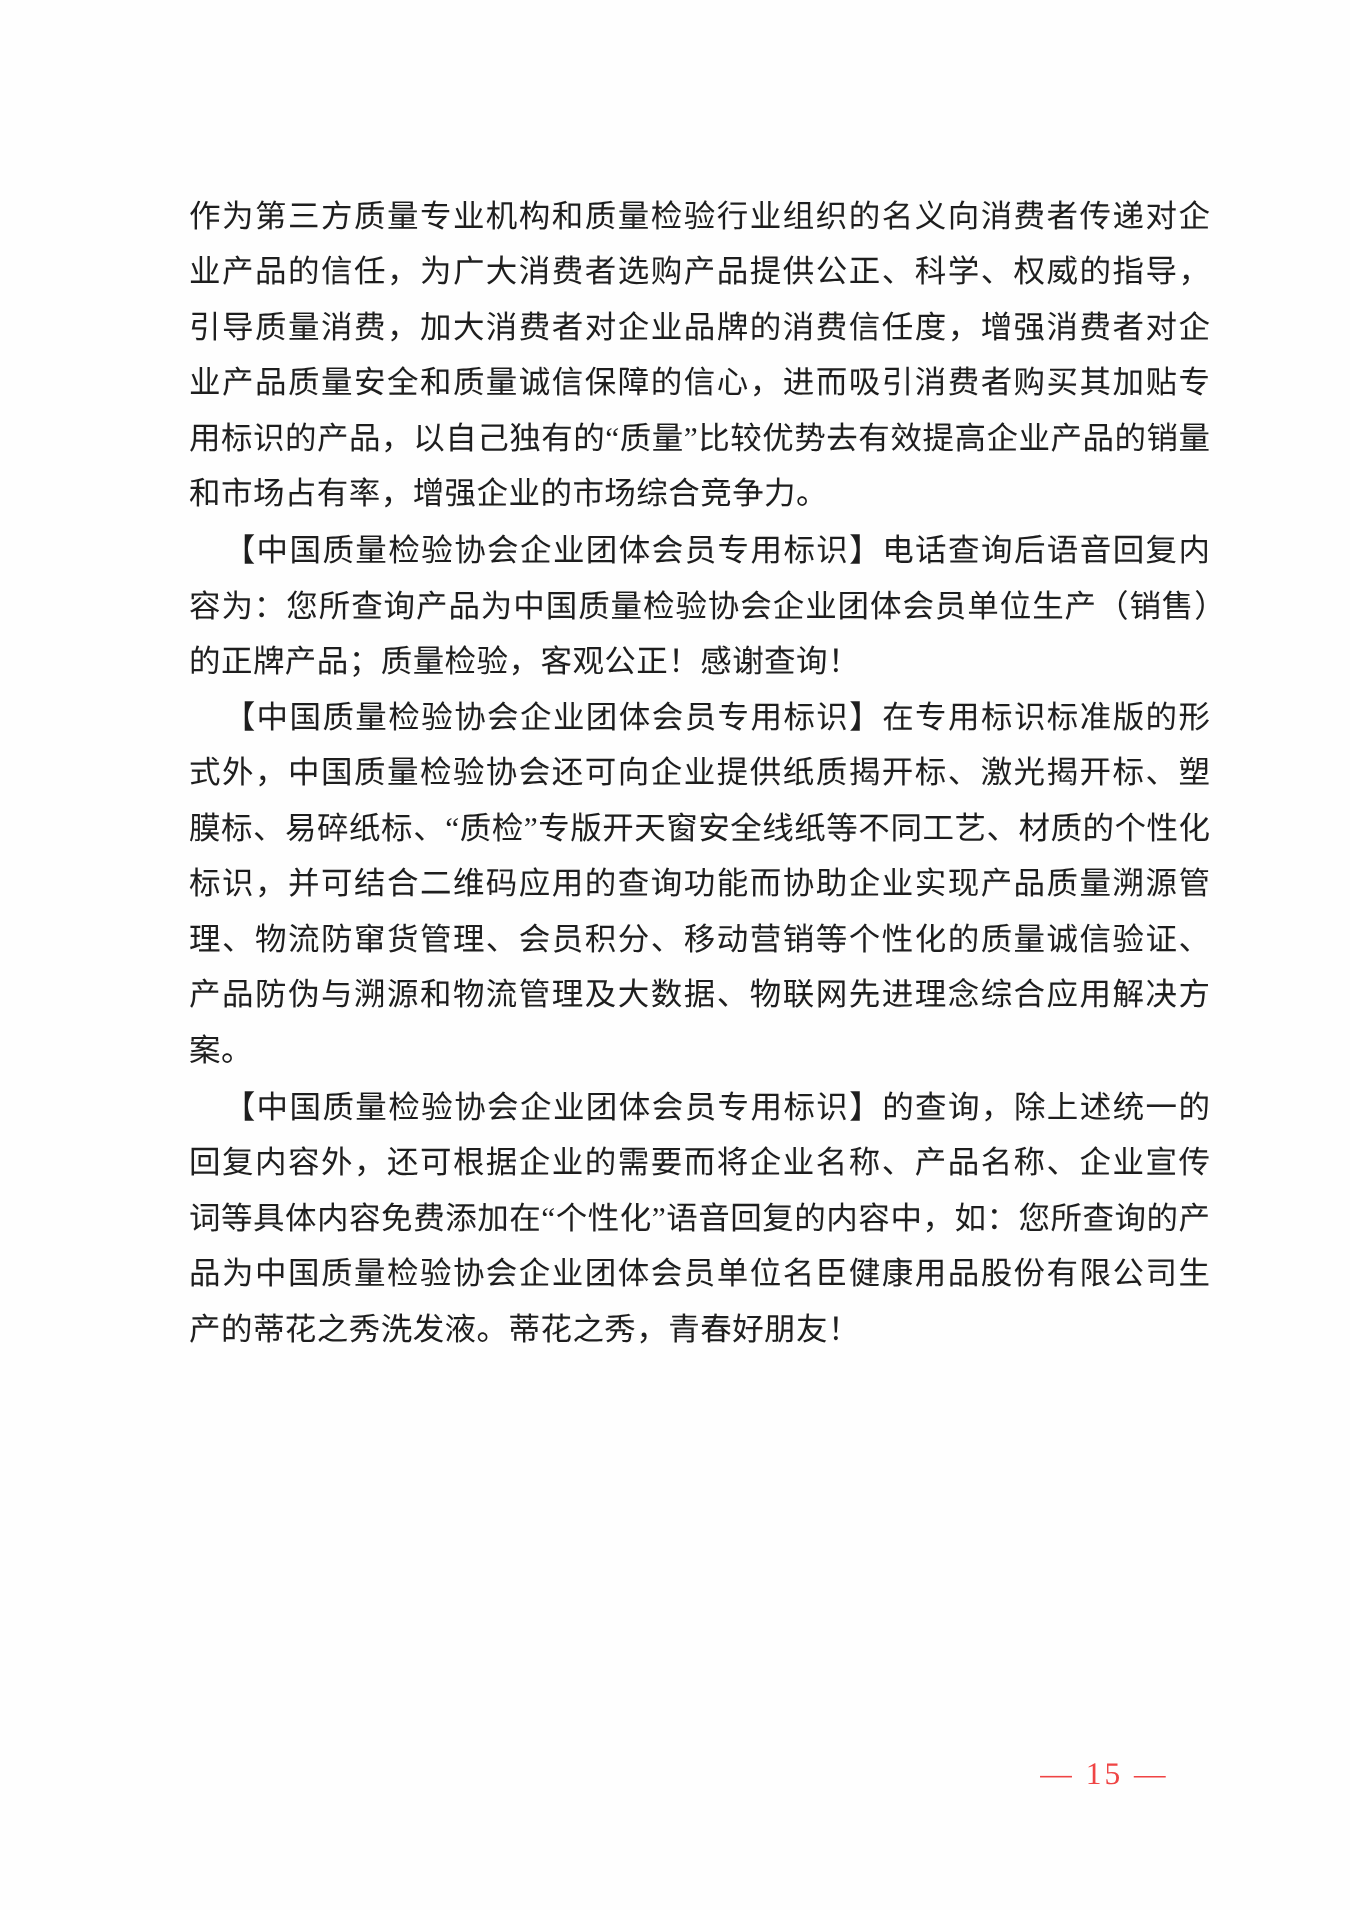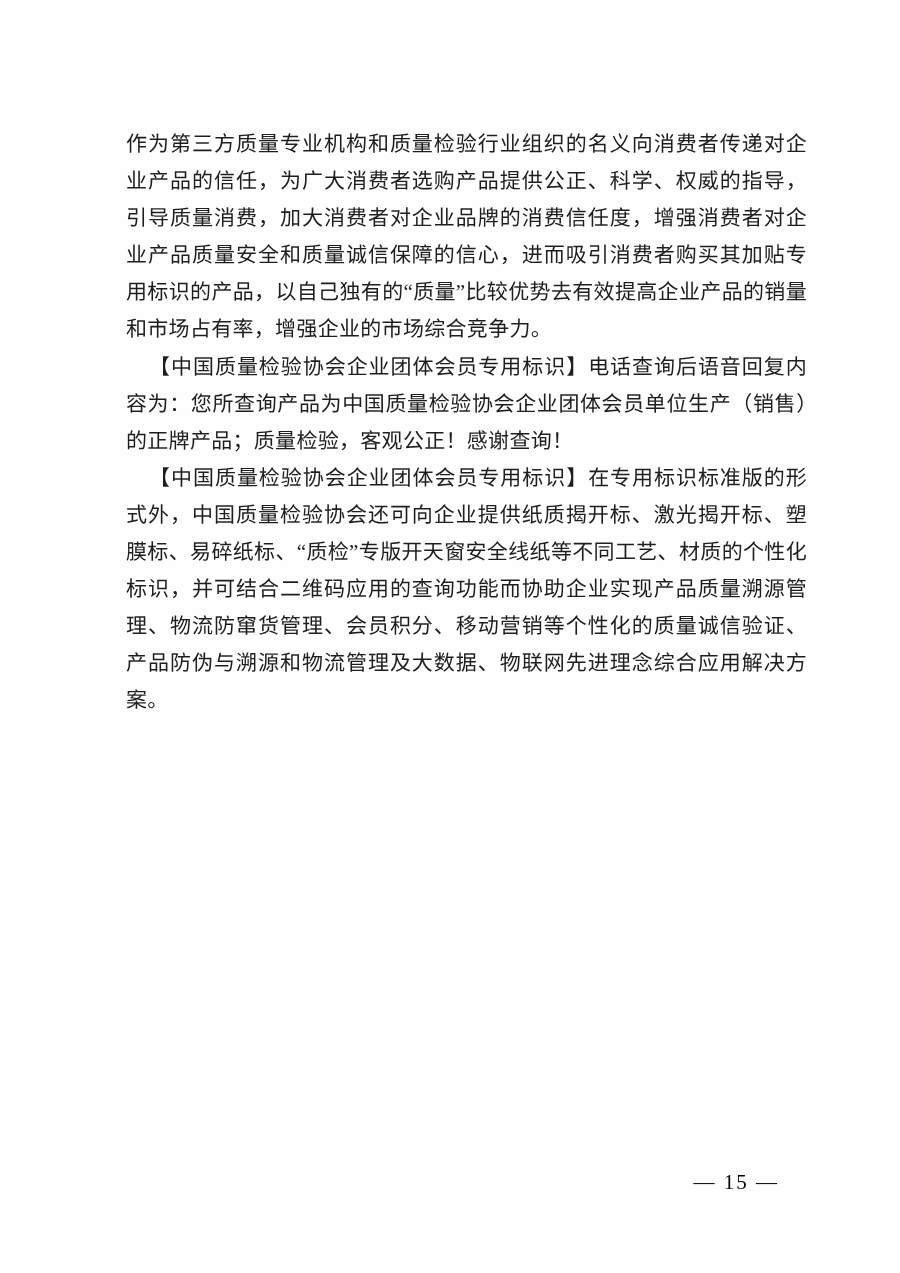--- a/index.html
+++ b/index.html
@@ -43,34 +43,35 @@
     text-indent: 1.1em;
   }
   .page-footer {
     position: absolute;
     left: 110px;
     top: 1168px;
     width: 681px;
     box-sizing: border-box;
     padding-right: 28px;
     text-align: right;
-    color: #000000;
+    color: #ef4444;
     font-size: 21px;
     line-height: 28px;
     letter-spacing: 2px;
   }
 </style>
 </head>
 <body>
 
 <div class="page">
 
   <div class="text-block">
     <p>作为第三方质量专业机构和质量检验行业组织的名义向消费者传递对企业产品的信任，为广大消费者选购产品提供公正、科学、权威的指导，引导质量消费，加大消费者对企业品牌的消费信任度，增强消费者对企业产品质量安全和质量诚信保障的信心，进而吸引消费者购买其加贴专用标识的产品，以自己独有的“质量”比较优势去有效提高企业产品的销量和市场占有率，增强企业的市场综合竞争力。</p>
     <p class="indented">【中国质量检验协会企业团体会员专用标识】电话查询后语音回复内容为：您所查询产品为中国质量检验协会企业团体会员单位生产（销售）的正牌产品；质量检验，客观公正！感谢查询！</p>
     <p class="indented">【中国质量检验协会企业团体会员专用标识】在专用标识标准版的形式外，中国质量检验协会还可向企业提供纸质揭开标、激光揭开标、塑膜标、易碎纸标、“质检”专版开天窗安全线纸等不同工艺、材质的个性化标识，并可结合二维码应用的查询功能而协助企业实现产品质量溯源管理、物流防窜货管理、会员积分、移动营销等个性化的质量诚信验证、产品防伪与溯源和物流管理及大数据、物联网先进理念综合应用解决方案。</p>
+    <p class="indented">【中国质量检验协会企业团体会员专用标识】的查询，除上述统一的回复内容外，还可根据企业的需要而将企业名称、产品名称、企业宣传词等具体内容免费添加在“个性化”语音回复的内容中，如：您所查询的产品为中国质量检验协会企业团体会员单位名臣健康用品股份有限公司生产的蒂花之秀洗发液。蒂花之秀，青春好朋友！</p>
   </div>
 
   <div class="page-footer">
     <span>— 15 —</span>
   </div>
 
 </div>
 
 </body></html>

